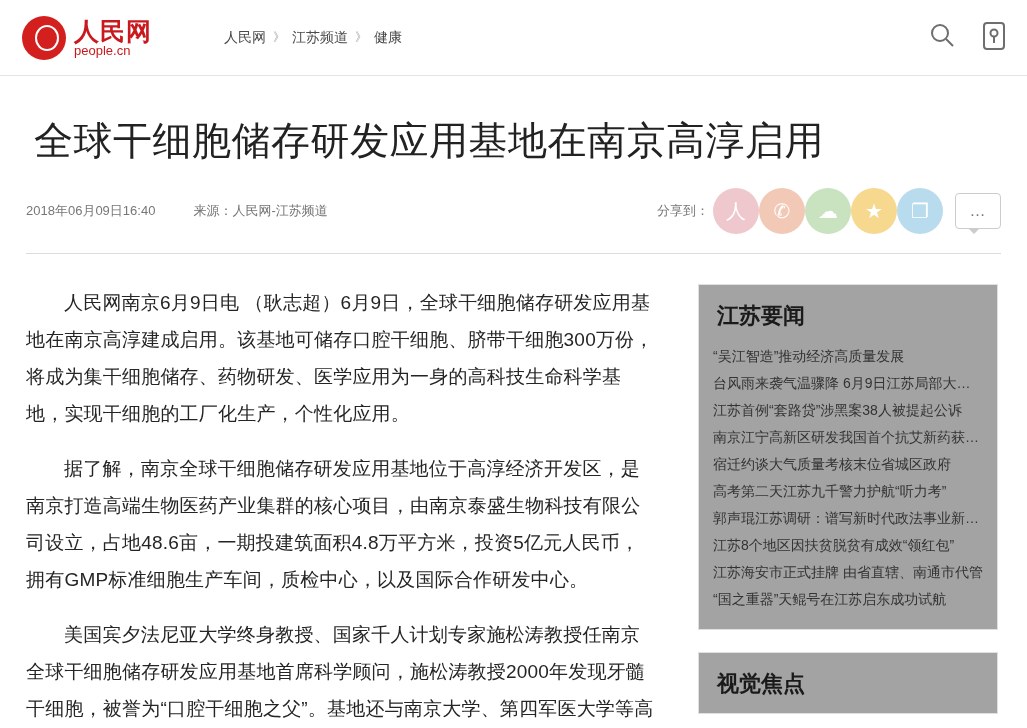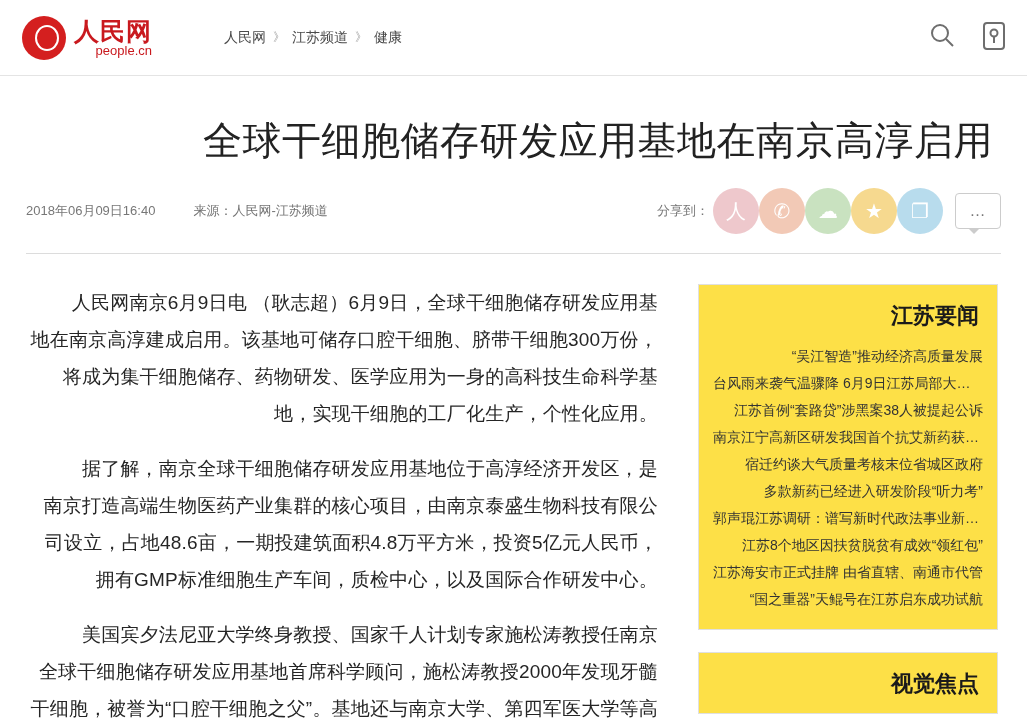--- a/index.html
+++ b/index.html
@@ -3,21 +3,21 @@
 <meta charset="utf-8">
 <style>
   * { box-sizing: border-box; }
   html, body {
     margin: 0; padding: 0;
     width: 1027px; height: 728px;
     background: #ffffff;
     font-family: "Liberation Sans", sans-serif;
     overflow: hidden;
   }
-  .page { position: relative; width: 1027px; height: 728px; background:#fff;text-align:right; }
+  .page { position: relative; width: 1027px; height: 728px; background:#fff; }
 
   
   .header {
     position: relative;
     height: 76px;
     border-bottom: 1px solid #e4e4e4;
     display: flex;
     align-items: center;
   }
   .logo-wrap {
@@ -144,21 +144,21 @@
     color: #252525;
     margin: 0 0 18px 0;
     text-indent: 2em;
     font-family: "Liberation Sans", sans-serif;
     letter-spacing: 0.2px;
   }
 
   .sidebar { width: 300px; margin-left: 12px; }
   .panel {
     border: 1px solid #e0e0e0;
-    background: #fde047;
+    background: #a3a3a3;
     margin-bottom: 22px;
   }
   .panel-title {
     font-size: 22px;
     font-weight: bold;
     color: #1a1a1a;
     padding: 16px 18px 10px 18px;
     font-family: "Liberation Serif", serif;
   }
   .news-list { list-style: none; margin: 0; padding: 2px 14px 16px 14px; }
@@ -255,21 +255,21 @@
           <li>
               <a href="#">江苏首例“套路贷”涉黑案38人被提起公诉</a>
             </li>
           <li>
               <a href="#">南京江宁高新区研发我国首个抗艾新药获准上市</a>
             </li>
           <li>
               <a href="#">宿迁约谈大气质量考核末位省城区政府</a>
             </li>
           <li>
-              <a href="#">多款新药已经进入研发阶段“听力考”</a>
+              <a href="#">高考第二天江苏九千警力护航“听力考”</a>
             </li>
           <li>
               <a href="#">郭声琨江苏调研：谱写新时代政法事业新篇章</a>
             </li>
           <li>
               <a href="#">江苏8个地区因扶贫脱贫有成效“领红包”</a>
             </li>
           <li>
               <a href="#">江苏海安市正式挂牌 由省直辖、南通市代管</a>
             </li>

